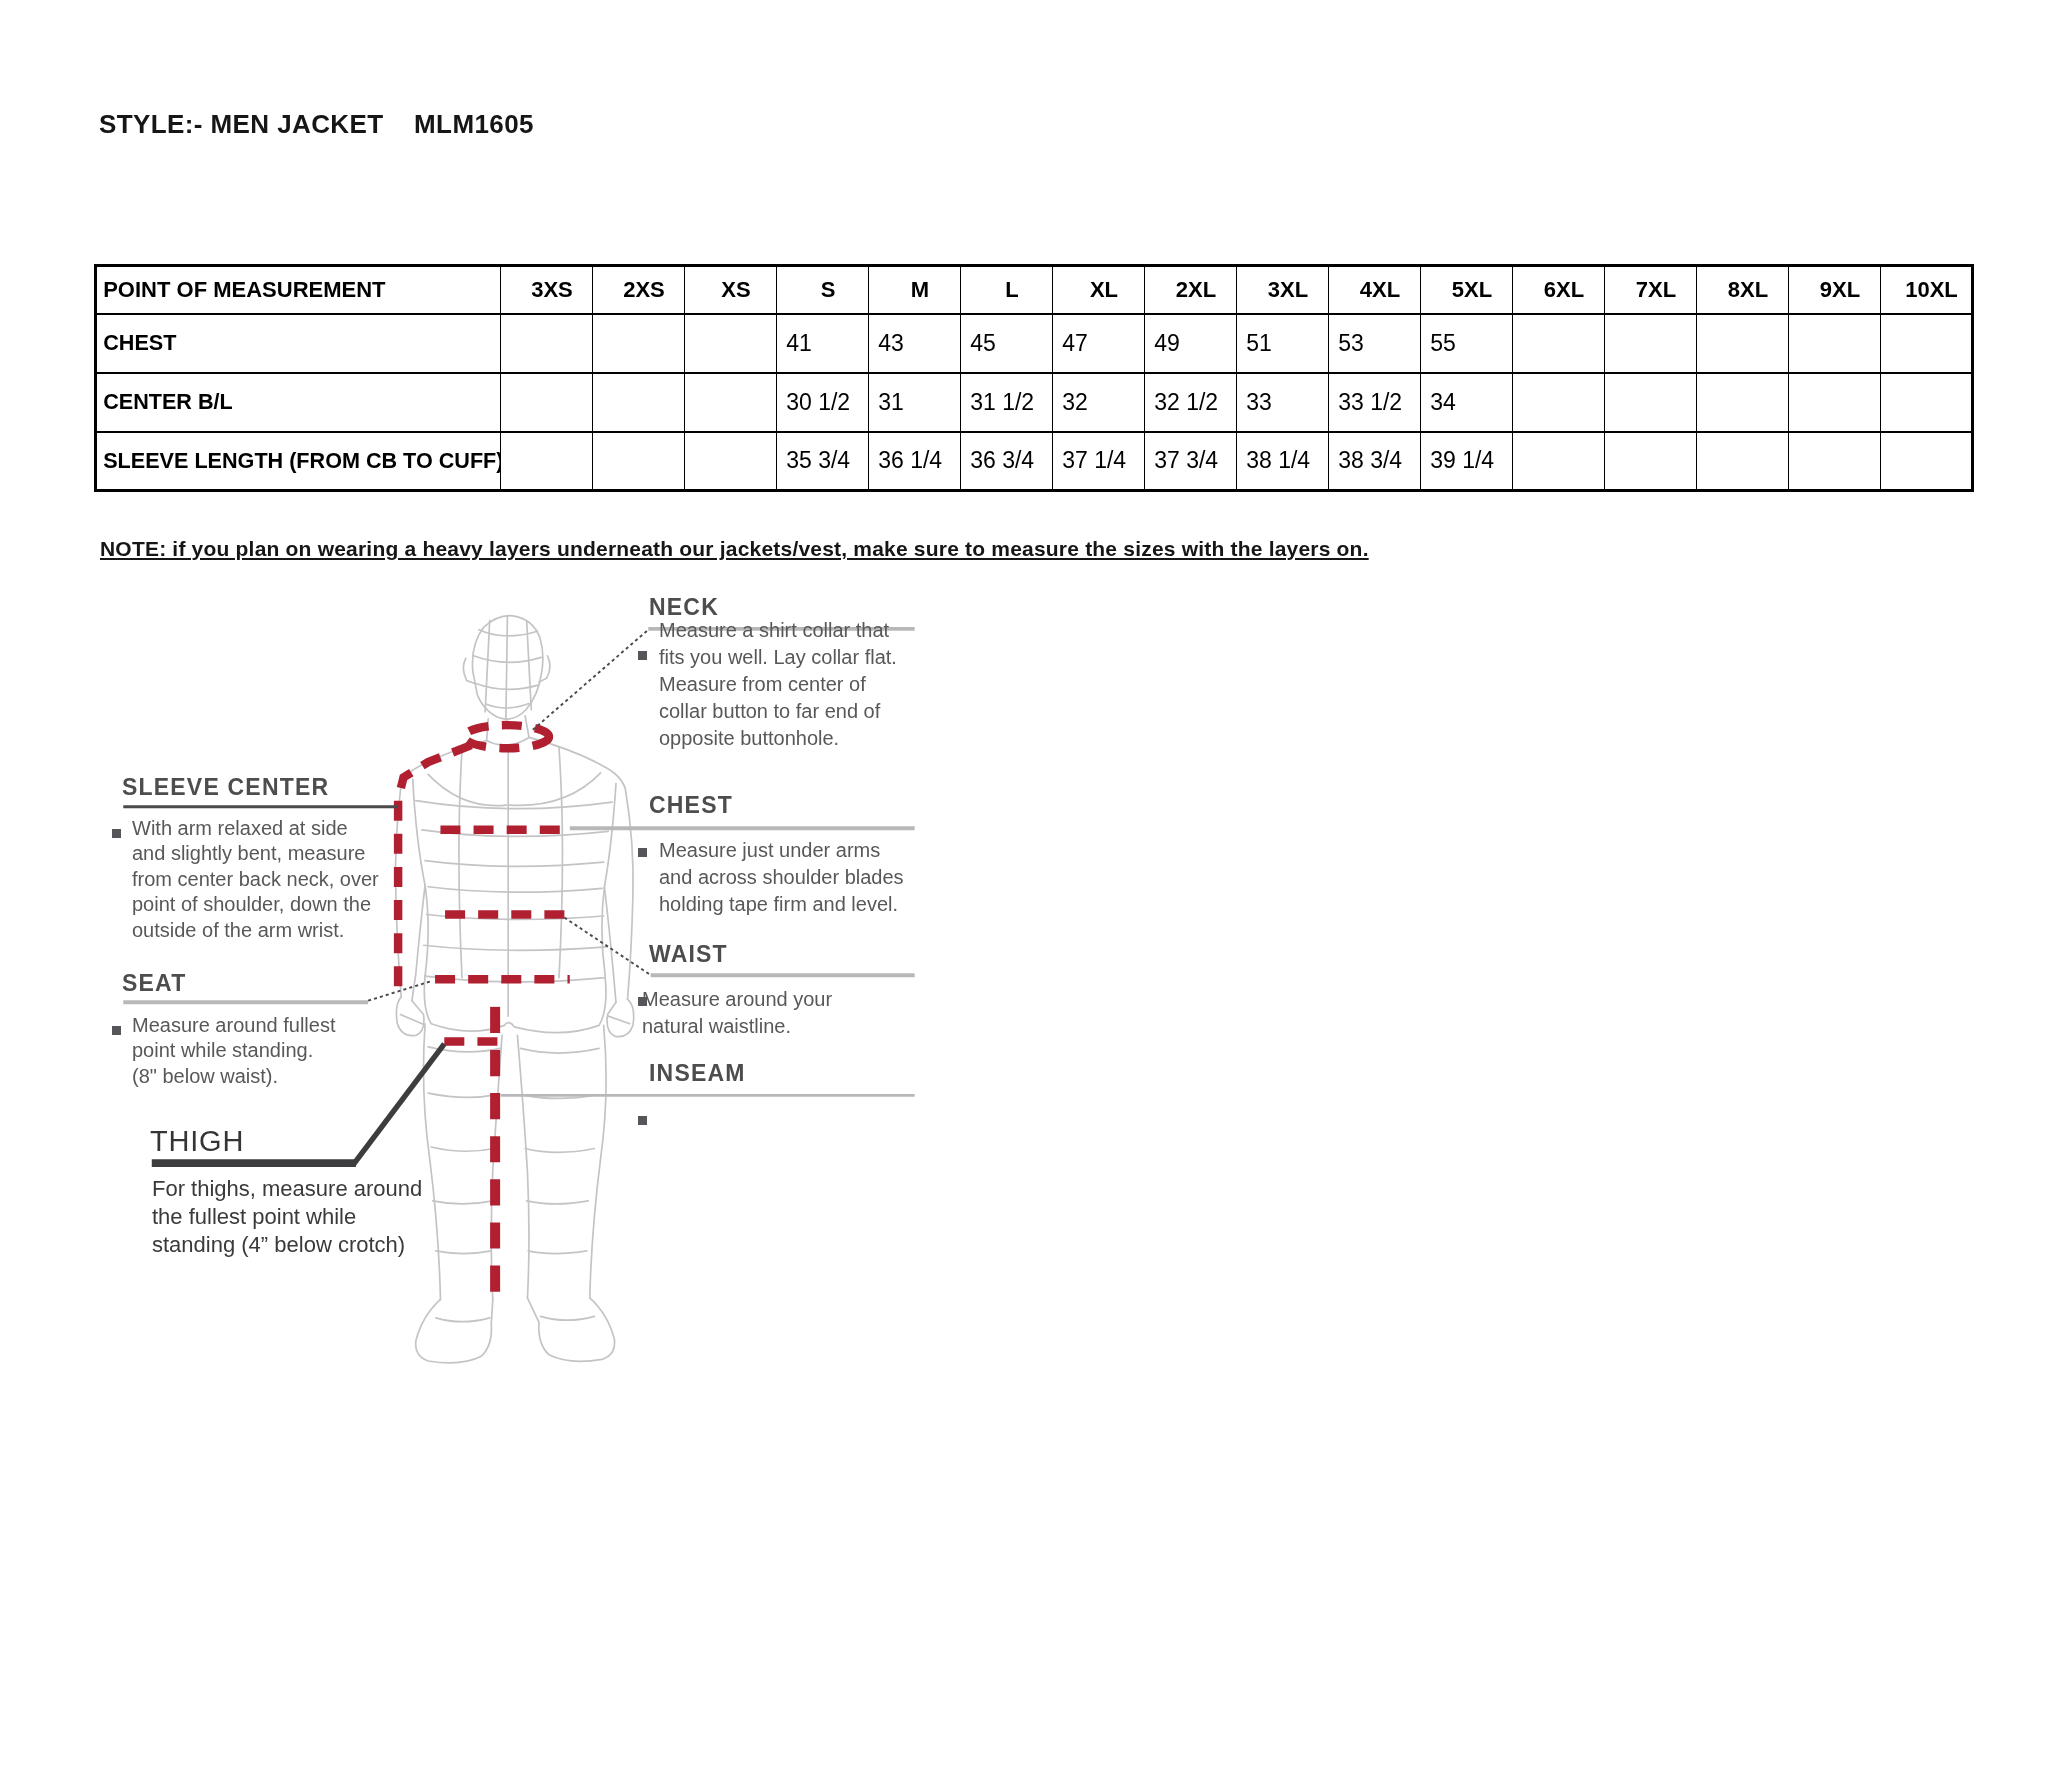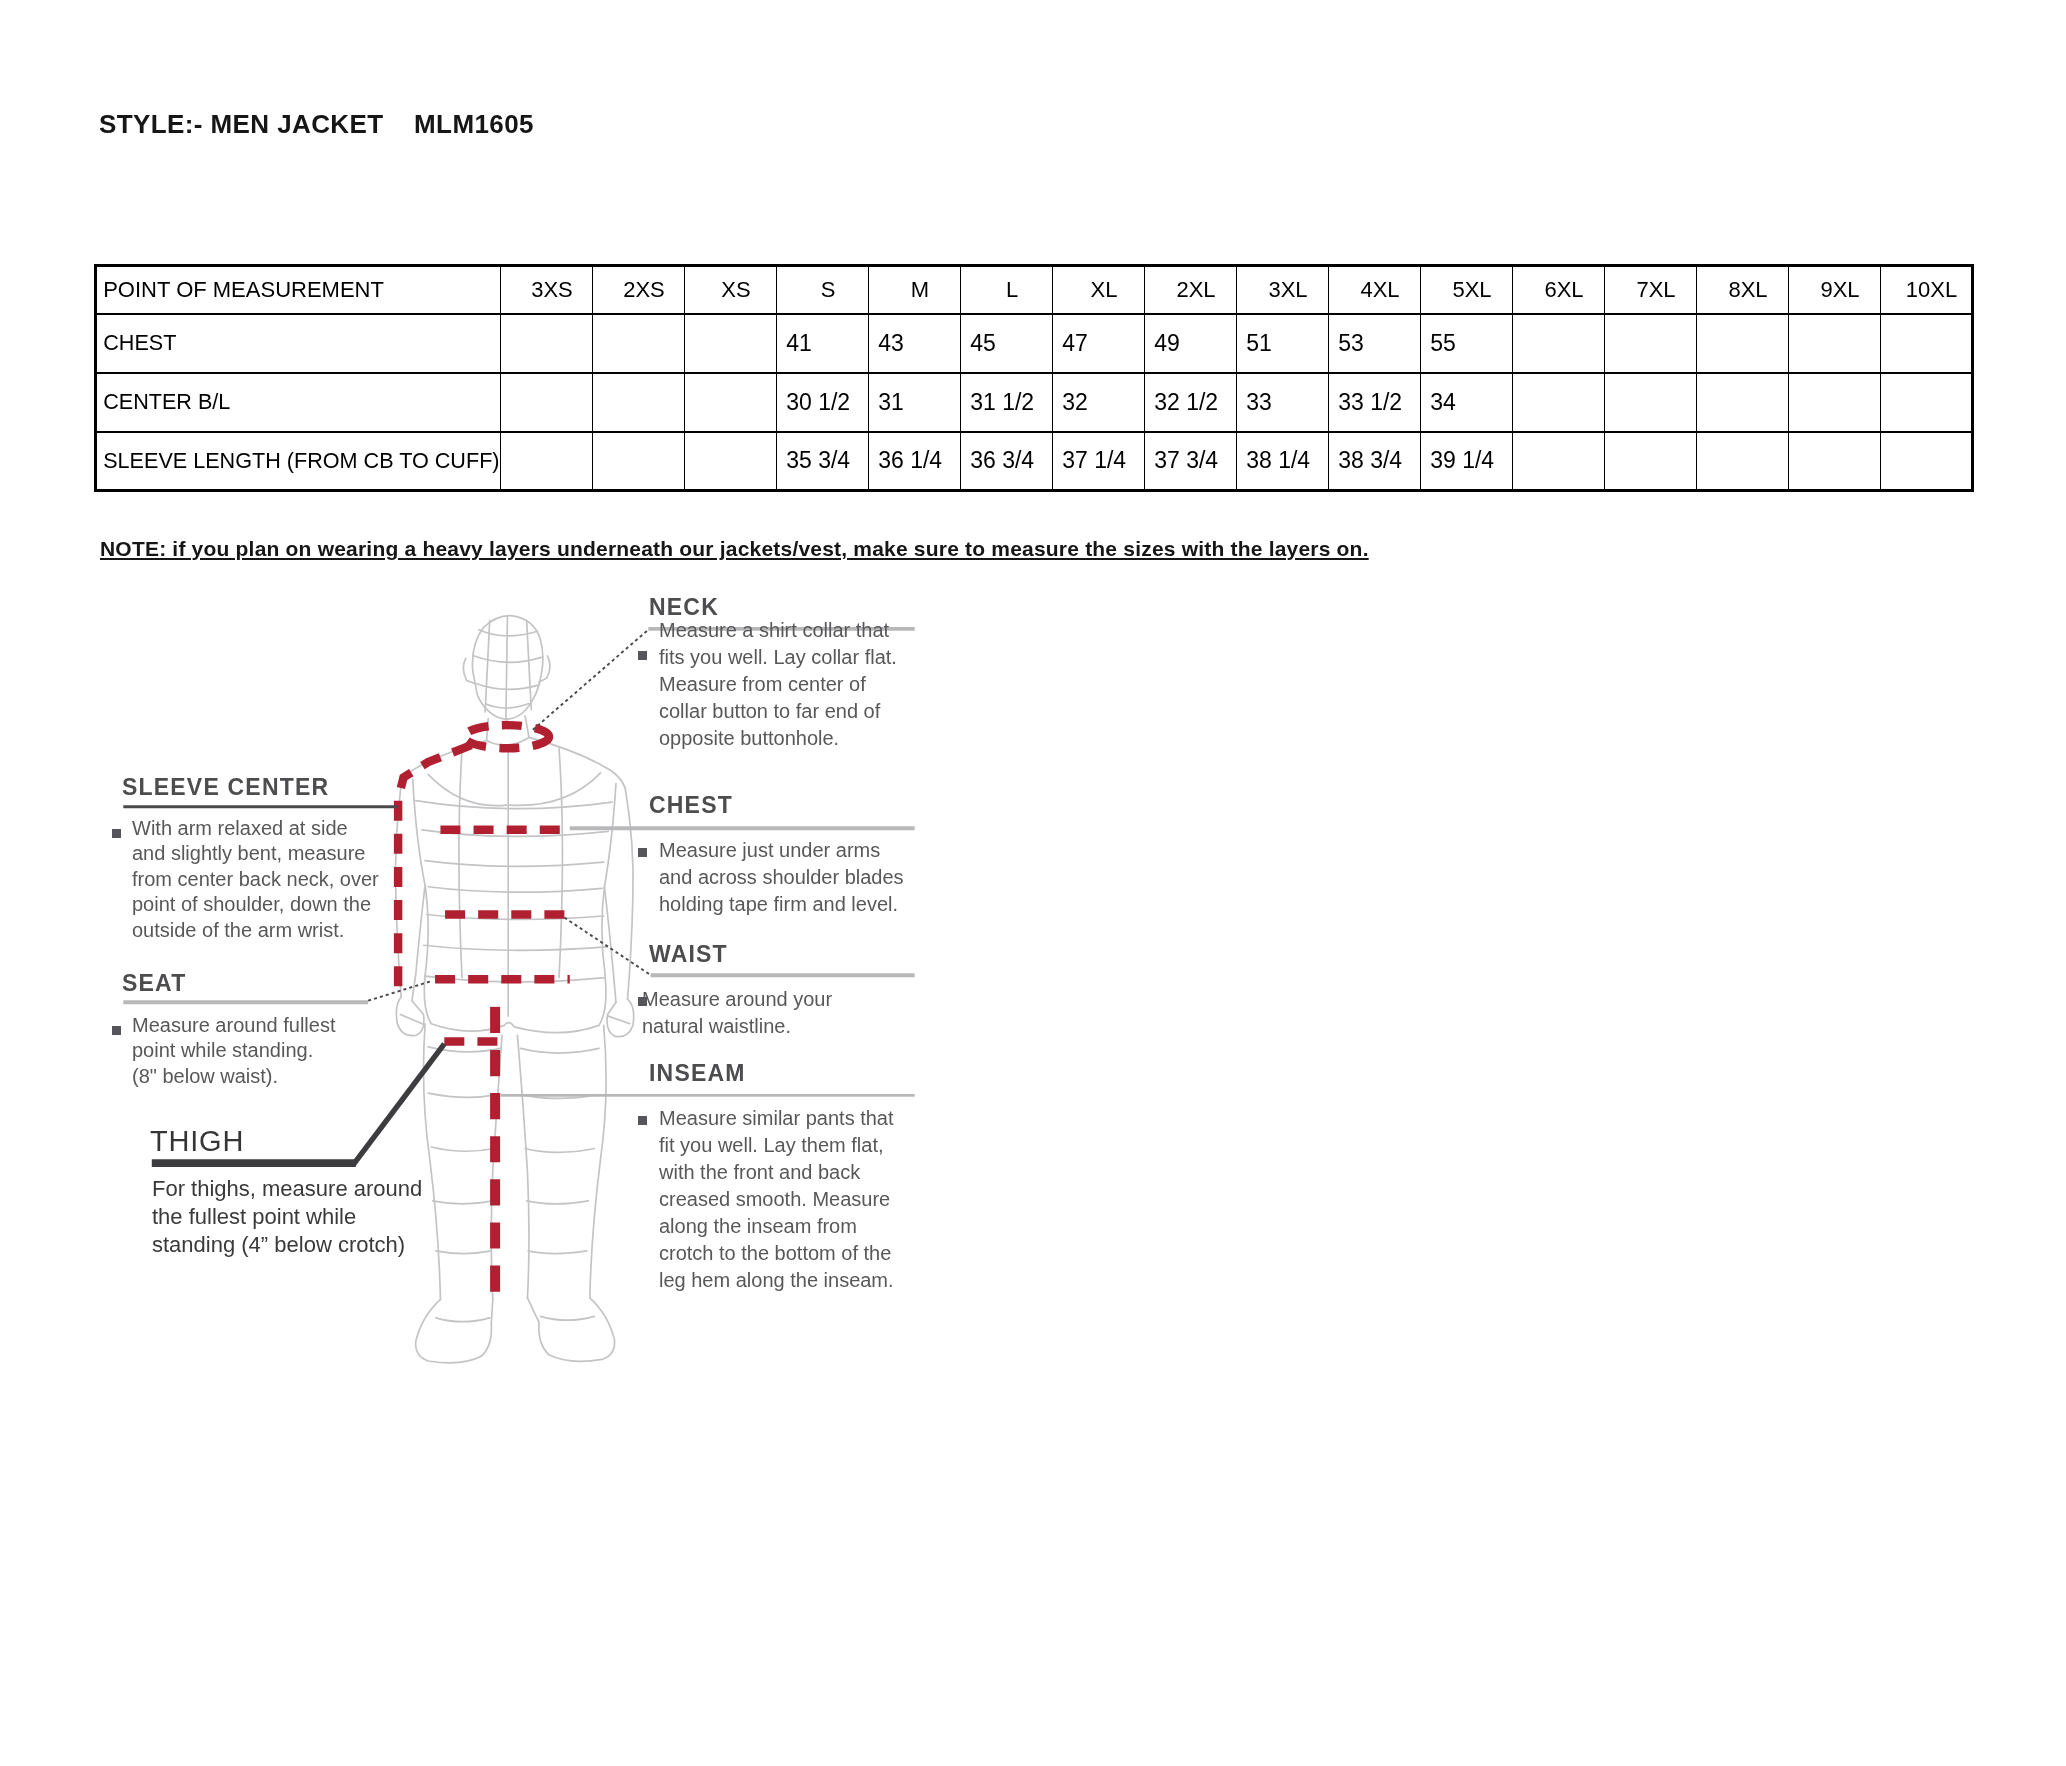--- a/index.html
+++ b/index.html
@@ -23,21 +23,21 @@
     border-collapse:collapse; table-layout:fixed;
     border:3.1px solid #000;
   }
   .size-chart th,.size-chart td{
     border:1.5px solid #000;
     border-top-width:2.3px; border-bottom-width:2.3px;
     white-space:nowrap; overflow:hidden;
   }
   .size-chart thead tr{height:48px;}
   .size-chart tbody tr{height:59px;}
-  .size-chart th{font-size:22px; font-weight:normal;}
+  .size-chart th{font-size:22px; font-weight:bold;}
   .size-chart thead th:first-child{text-align:left; padding-left:6.2px;}
   .size-chart thead th{text-align:center;padding-left:12px;}
   .size-chart tbody th.row-label{text-align:left; padding-left:6.2px; font-size:21.6px;}
   .size-chart td{font-size:23px; text-align:left; padding-left:9.2px; font-weight:normal;}
   .note-line{
     position:absolute; left:100px; top:537px;
     font-size:21px; font-weight:bold; color:#161616;
     white-space:pre; letter-spacing:0.2px;text-decoration:underline;
   }
   
@@ -284,22 +284,15 @@
 point while standing.
 (8" below waist).</div>
 
   <div class="thigh-heading">THIGH</div>
   <div class="thigh-text">For thighs, measure around
 the fullest point while
 standing (4” below crotch)</div>
 
   <div id="h-inseam" class="guide-heading">INSEAM</div>
   <div id="b-inseam" class="bullet"></div>
-  <div id="t-inseam" class="guide-text">Measure similar pants that
-fit you well. Lay them flat,
-with the front and back
-creased smooth. Measure
-along the inseam from
-crotch to the bottom of the
-leg hem along the inseam.</div>
 
 </div>
 
 
 </body></html>

